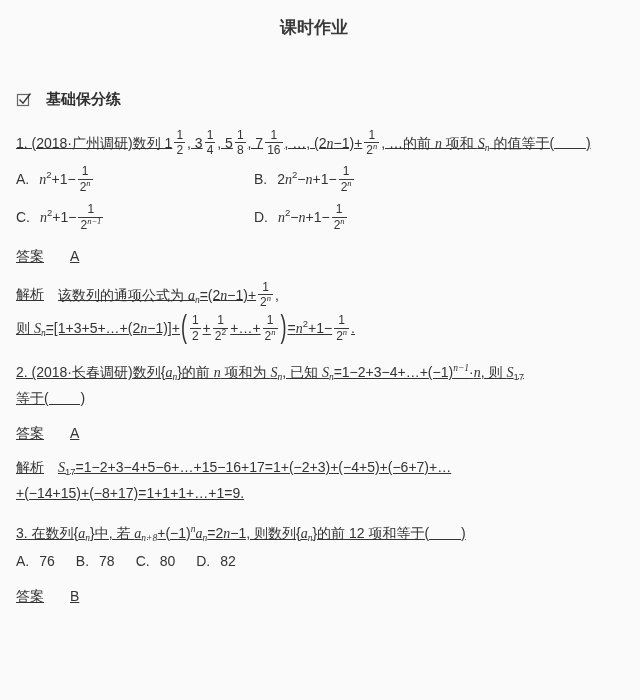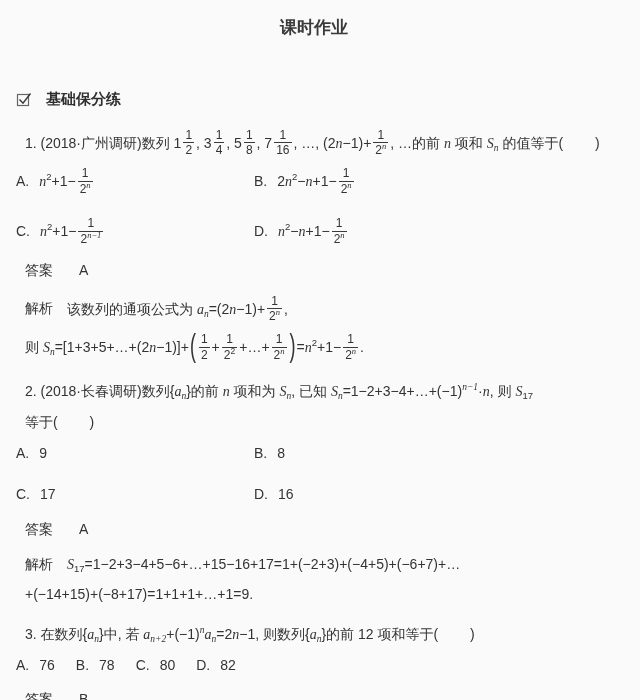--- a/index.html
+++ b/index.html
@@ -12,32 +12,32 @@
   .page { padding: 0 28px 0 16px; }
   .title {
     margin: 15px 0 0; text-align: center;
     font-size: 17px; font-weight: bold; color: #3a3a3a;
   }
   .section {
     margin-top: 46px; display: flex; align-items: center; gap: 14px;
     font-size: 15px; font-weight: bold; color: #2f2f2f;
   }
   .cbx svg { display: block; }
-  p { margin: 9px; }
+  p { margin: 0; text-decoration: underline; }
   .stem-line { margin-top: 18px; }
   .stem-cont { margin-top: 4px; }
   .analysis-line { margin-top: 13px; }
   .analysis-cont { margin-top: 4px; }
   .answer-line { margin-top: 13px; }
   .ans-label { margin-right: 26px; }
   .ana-label { margin-right: 14px; }
   .opts { margin-top: 7px; }
   .opts.grid {
     display: grid; grid-template-columns: 238px auto;
-    justify-content: start; row-gap: 20px;
+    justify-content: start; row-gap: 8px;
   }
   .opts.inline { display: flex; gap: 21px; }
   .opt-label { margin-right: 10px; }
   .var, em.var, sup.var, sub.var {
     font-style: italic;
     font-family: "Liberation Serif", "DejaVu Serif", serif;
   }
   sup, sub { font-size: 9.5px; line-height: 0; }
   sub { vertical-align: -0.35em; }
   .frac {
@@ -118,30 +118,24 @@
           <span class="den">2<sup>2</sup></span>
         </span>+…+<span class="frac">
           <span class="num">1</span>
           <span class="den">2<sup class="var">n</sup></span>
         </span><span class="big">)</span>=<em class="var">n</em><sup>2</sup>+1−<span class="frac">
           <span class="num">1</span>
           <span class="den">2<sup class="var">n</sup></span>
         </span>.</p>
       <p class="stem-line">2. (2018·长春调研)数列{<em class="var">a</em><sub class="var">n</sub>}的前 <em class="var">n</em> 项和为 <em class="var">S</em><sub class="var">n</sub>, 已知 <em class="var">S</em><sub class="var">n</sub>=1−2+3−4+…+(−1)<sup class="var">n−1</sup>·<em class="var">n</em>, 则 <em class="var">S</em><sub>17</sub></p>
       <p class="stem-line stem-cont">等于(　　&nbsp;)</p>
-      <div class="opts grid">
-        <span class="opt"><span class="opt-label">A.</span><span class="opt-content">9</span></span>
-        <span class="opt"><span class="opt-label">B.</span><span class="opt-content">8</span></span>
-        <span class="opt"><span class="opt-label">C.</span><span class="opt-content">17</span></span>
-        <span class="opt"><span class="opt-label">D.</span><span class="opt-content">16</span></span>
-      </div>
       <p class="answer-line"><span class="ans-label">答案</span><span class="ans-value">A</span></p>
       <p class="analysis-line"><span class="ana-label">解析</span><em class="var">S</em><sub>17</sub>=1−2+3−4+5−6+…+15−16+17=1+(−2+3)+(−4+5)+(−6+7)+…</p>
       <p class="analysis-line analysis-cont">+(−14+15)+(−8+17)=1+1+1+…+1=9.</p>
-      <p class="stem-line">3. 在数列{<em class="var">a</em><sub class="var">n</sub>}中, 若 <em class="var">a</em><sub class="var">n+2</sub>+(−1)<sup class="var">n</sup><em class="var">a</em><sub class="var">n</sub>=2<em class="var">n</em>−1, 则数列{<em class="var">a</em><sub class="var">n</sub>}的前 12 项和等于(　　&nbsp;)</p>
+      <p class="stem-line">3. 在数列{<em class="var">a</em><sub class="var">n</sub>}中, 若 <em class="var">a</em><sub class="var">n+8</sub>+(−1)<sup class="var">n</sup><em class="var">a</em><sub class="var">n</sub>=2<em class="var">n</em>−1, 则数列{<em class="var">a</em><sub class="var">n</sub>}的前 12 项和等于(　　&nbsp;)</p>
       <div class="opts inline">
         <span class="opt"><span class="opt-label">A.</span><span class="opt-content">76</span></span>
         <span class="opt"><span class="opt-label">B.</span><span class="opt-content">78</span></span>
         <span class="opt"><span class="opt-label">C.</span><span class="opt-content">80</span></span>
         <span class="opt"><span class="opt-label">D.</span><span class="opt-content">82</span></span>
       </div>
       <p class="answer-line"><span class="ans-label">答案</span><span class="ans-value">B</span></p>
     </div>
 </div>
 

